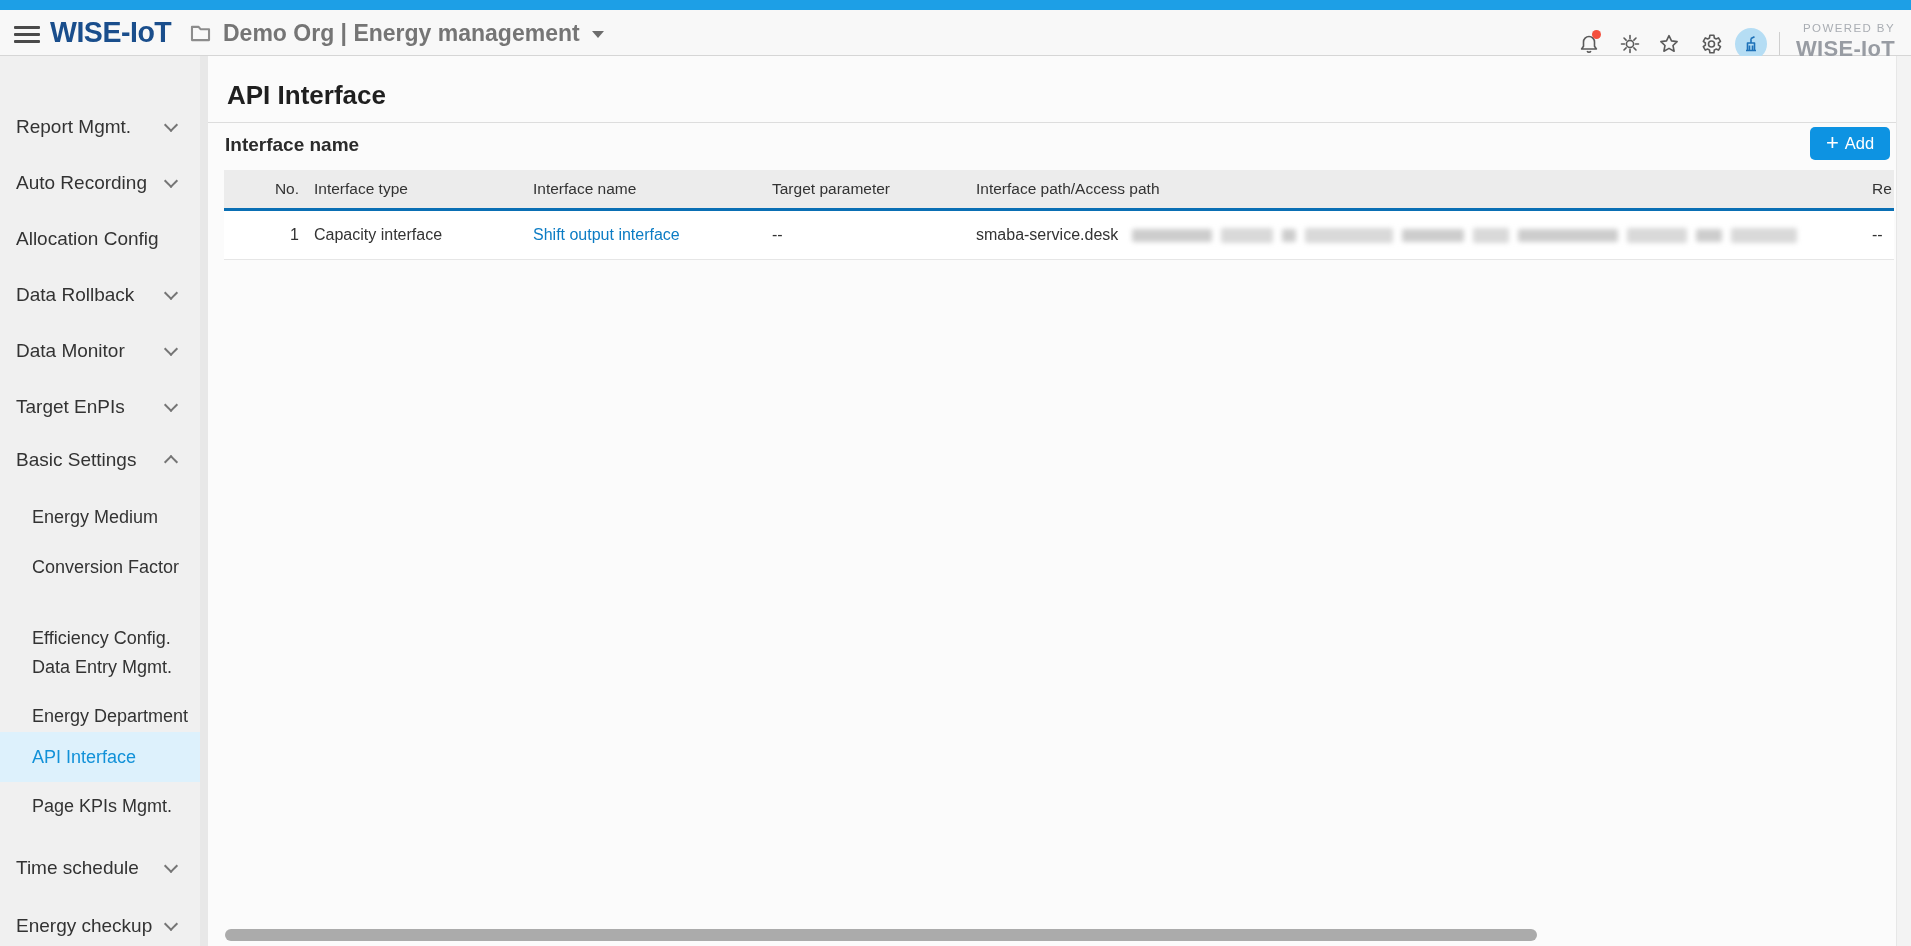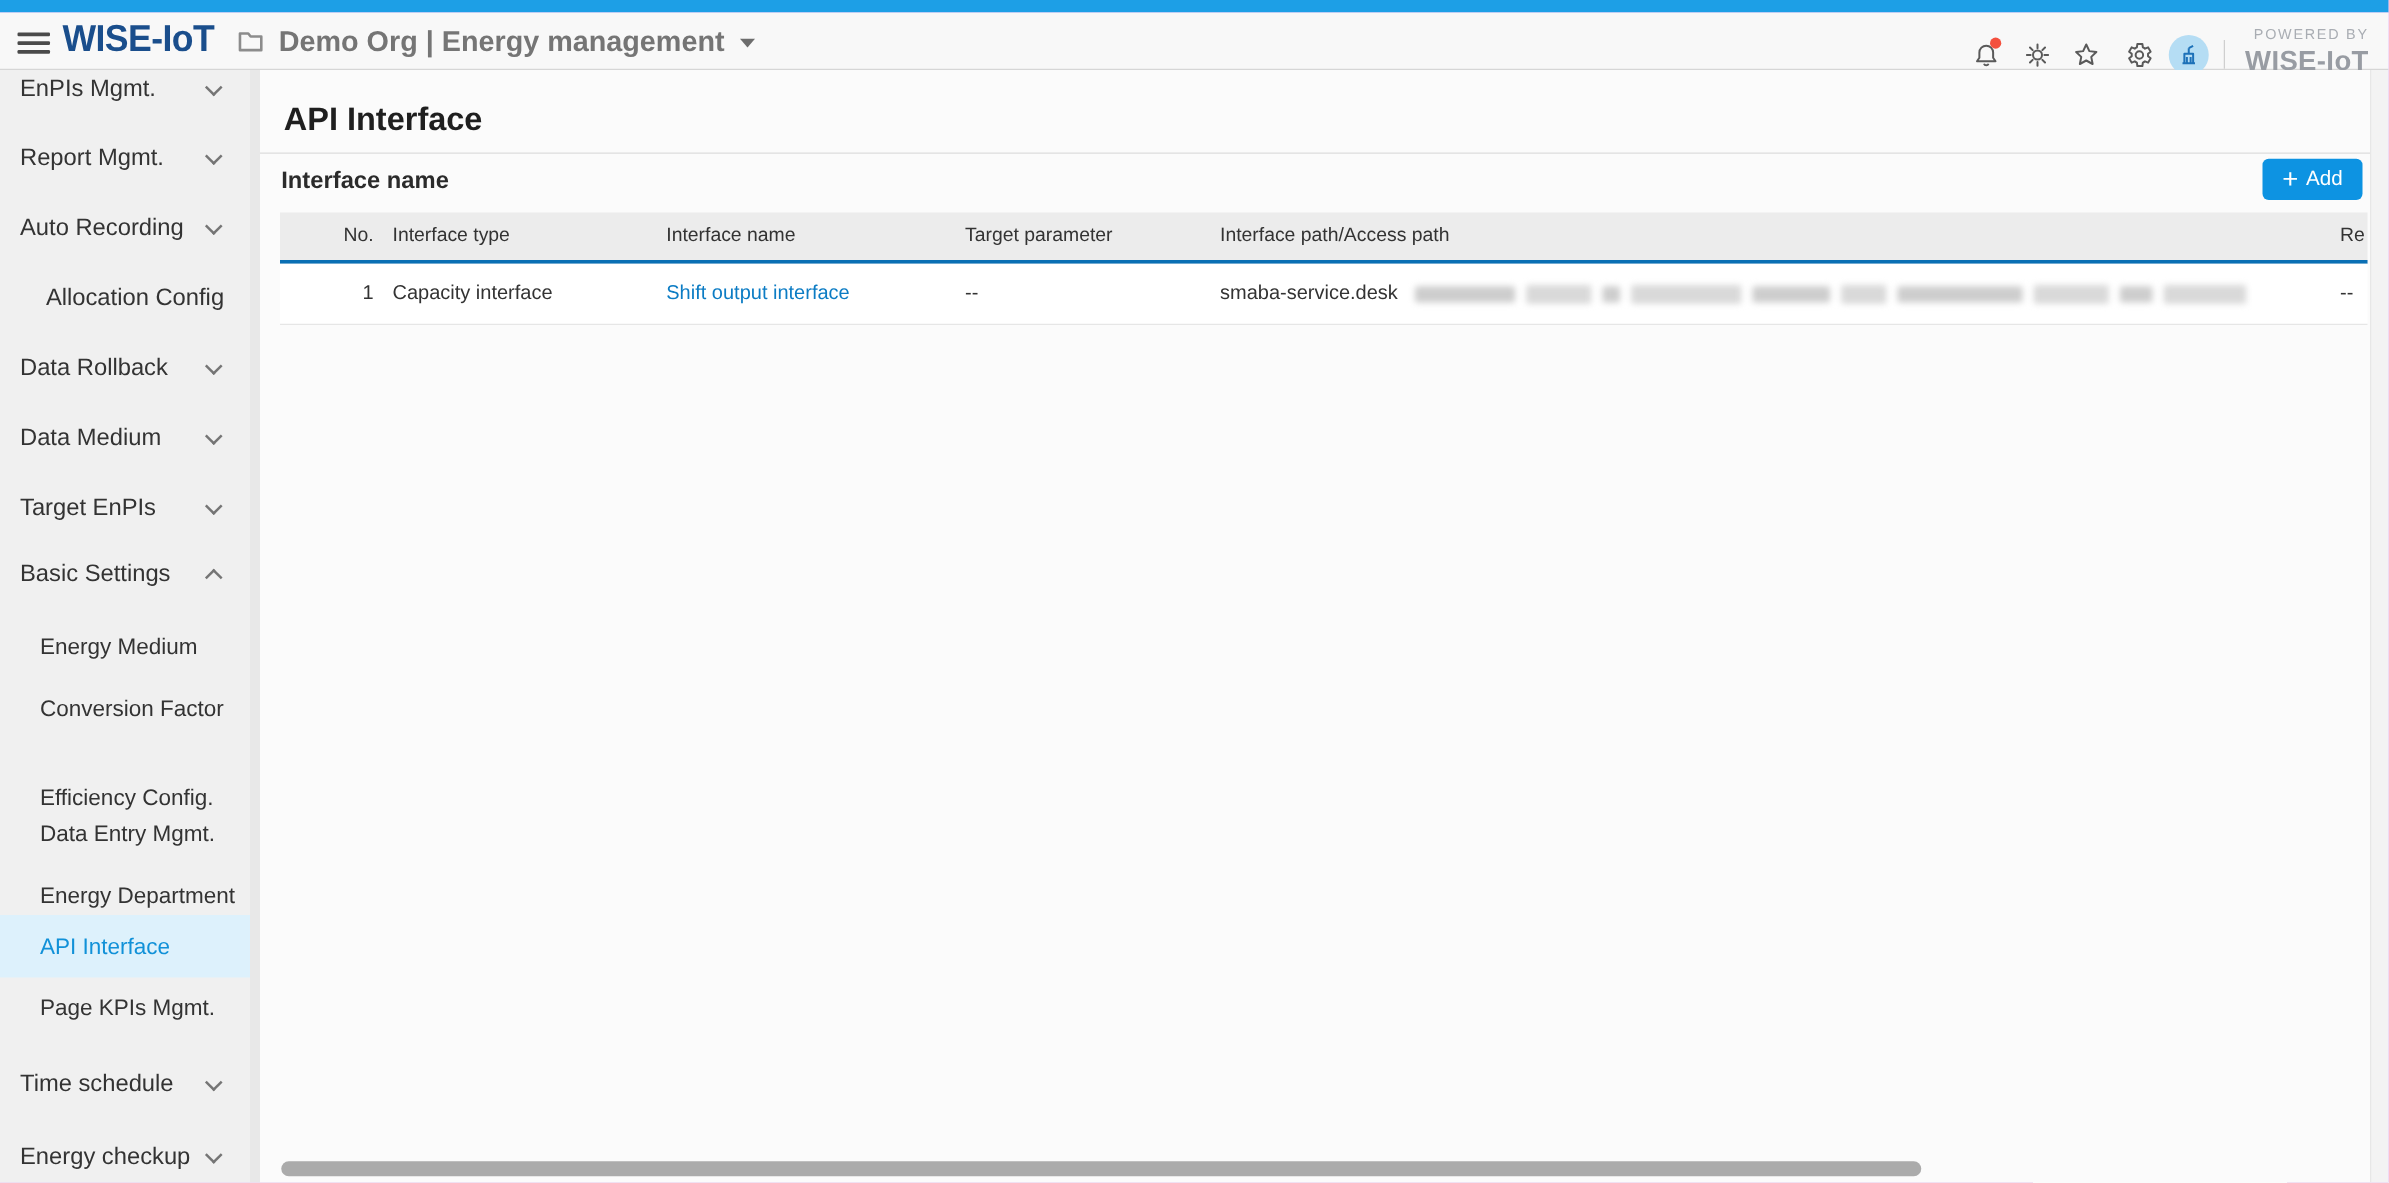--- a/index.html
+++ b/index.html
@@ -105,26 +105,25 @@
 
     <div class="hdr-divider"></div>
 
     <div class="powered">
       <div class="l1">POWERED BY</div>
       <div class="l2">WISE-IoT</div>
     </div>
   </div>
 
   <div class="sidebar" id="sidebar">
-      <div class="sb-item" style="top: -9px;"><span>EnPIs Mgmt.</span><span class="chev down"></span></div>
       <div class="sb-item" style="top: 46px;"><span>Report Mgmt.</span><span class="chev down"></span></div>
       <div class="sb-item" style="top: 102px;"><span>Auto Recording</span><span class="chev down"></span></div>
-      <div class="sb-item" style="top: 158px; text-align: center;"><span>Allocation Config</span></div>
+      <div class="sb-item" style="top: 158px;"><span>Allocation Config</span></div>
       <div class="sb-item" style="top: 214px;"><span>Data Rollback</span><span class="chev down"></span></div>
-      <div class="sb-item" style="top: 270px;"><span>Data Medium</span><span class="chev down"></span></div>
+      <div class="sb-item" style="top: 270px;"><span>Data Monitor</span><span class="chev down"></span></div>
       <div class="sb-item" style="top: 326px;"><span>Target EnPIs</span><span class="chev down"></span></div>
       <div class="sb-item" style="top: 379px;"><span>Basic Settings</span><span class="chev up"></span></div>
       <div class="sb-item sub" style="top: 436px;"><span>Energy Medium</span></div>
       <div class="sb-item sub" style="top: 486px;"><span>Conversion Factor</span></div>
       <div class="sb-item sub" style="top: 557px;"><span>Efficiency Config.</span></div>
       <div class="sb-item sub" style="top: 586px;"><span>Data Entry Mgmt.</span></div>
       <div class="sb-item sub" style="top: 635px;"><span>Energy Department</span></div>
       <div class="sb-item sub active" style="top: 676px;"><span>API Interface</span></div>
       <div class="sb-item sub" style="top: 725px;"><span>Page KPIs Mgmt.</span></div>
       <div class="sb-item" style="top: 787px;"><span>Time schedule</span><span class="chev down"></span></div>

